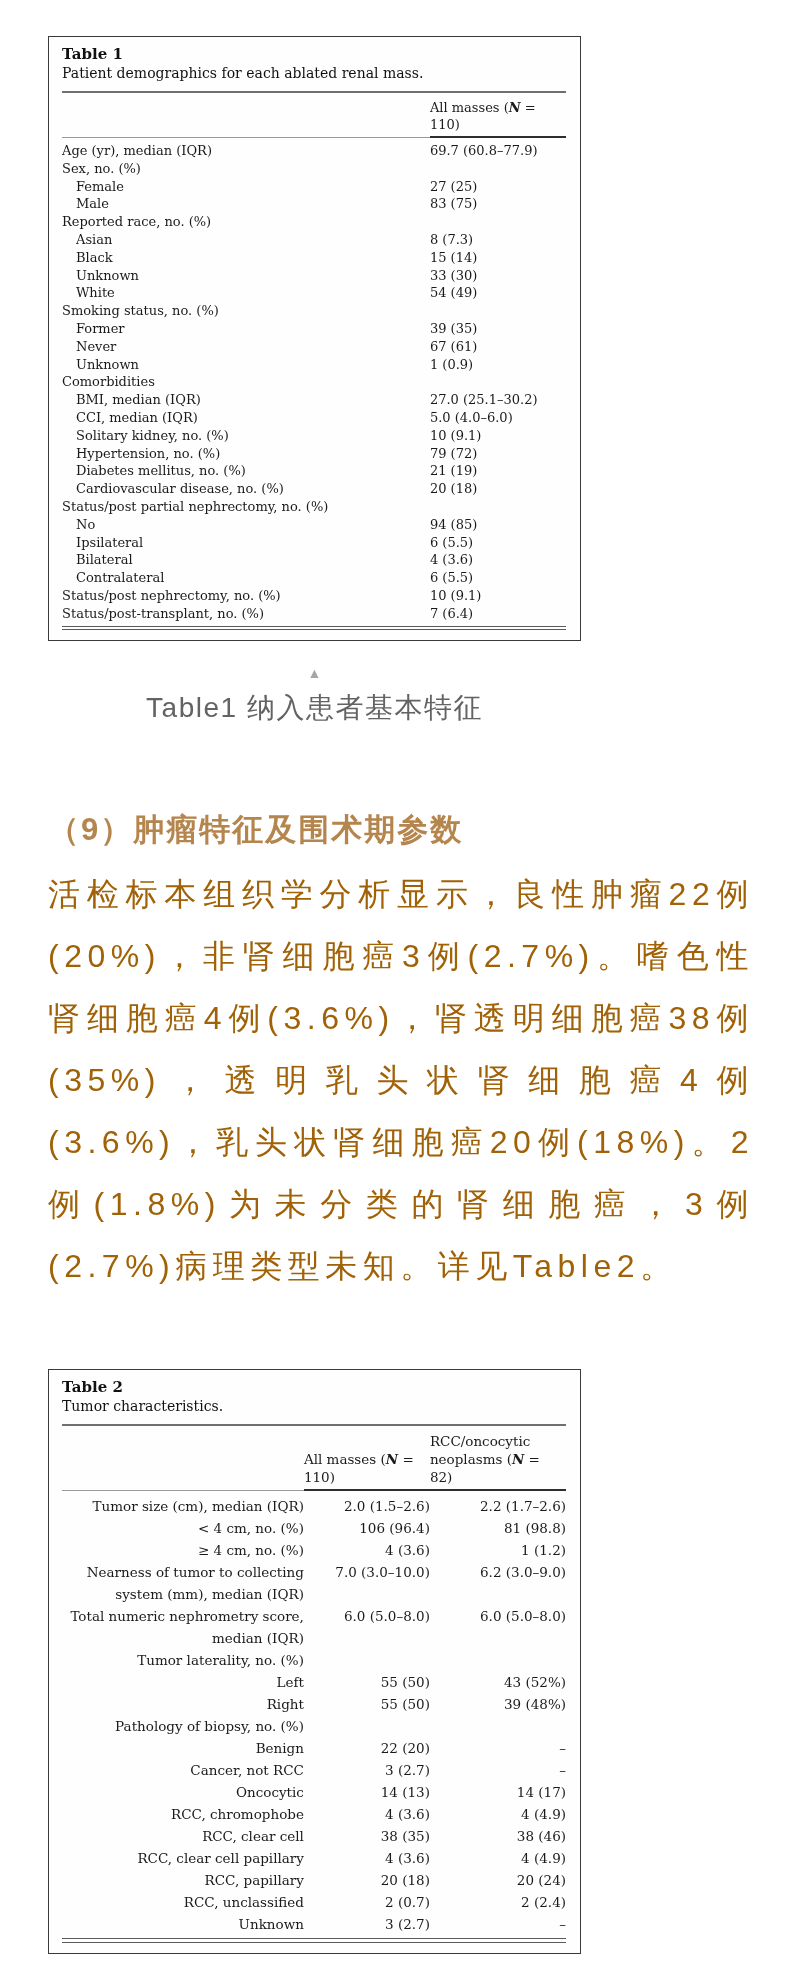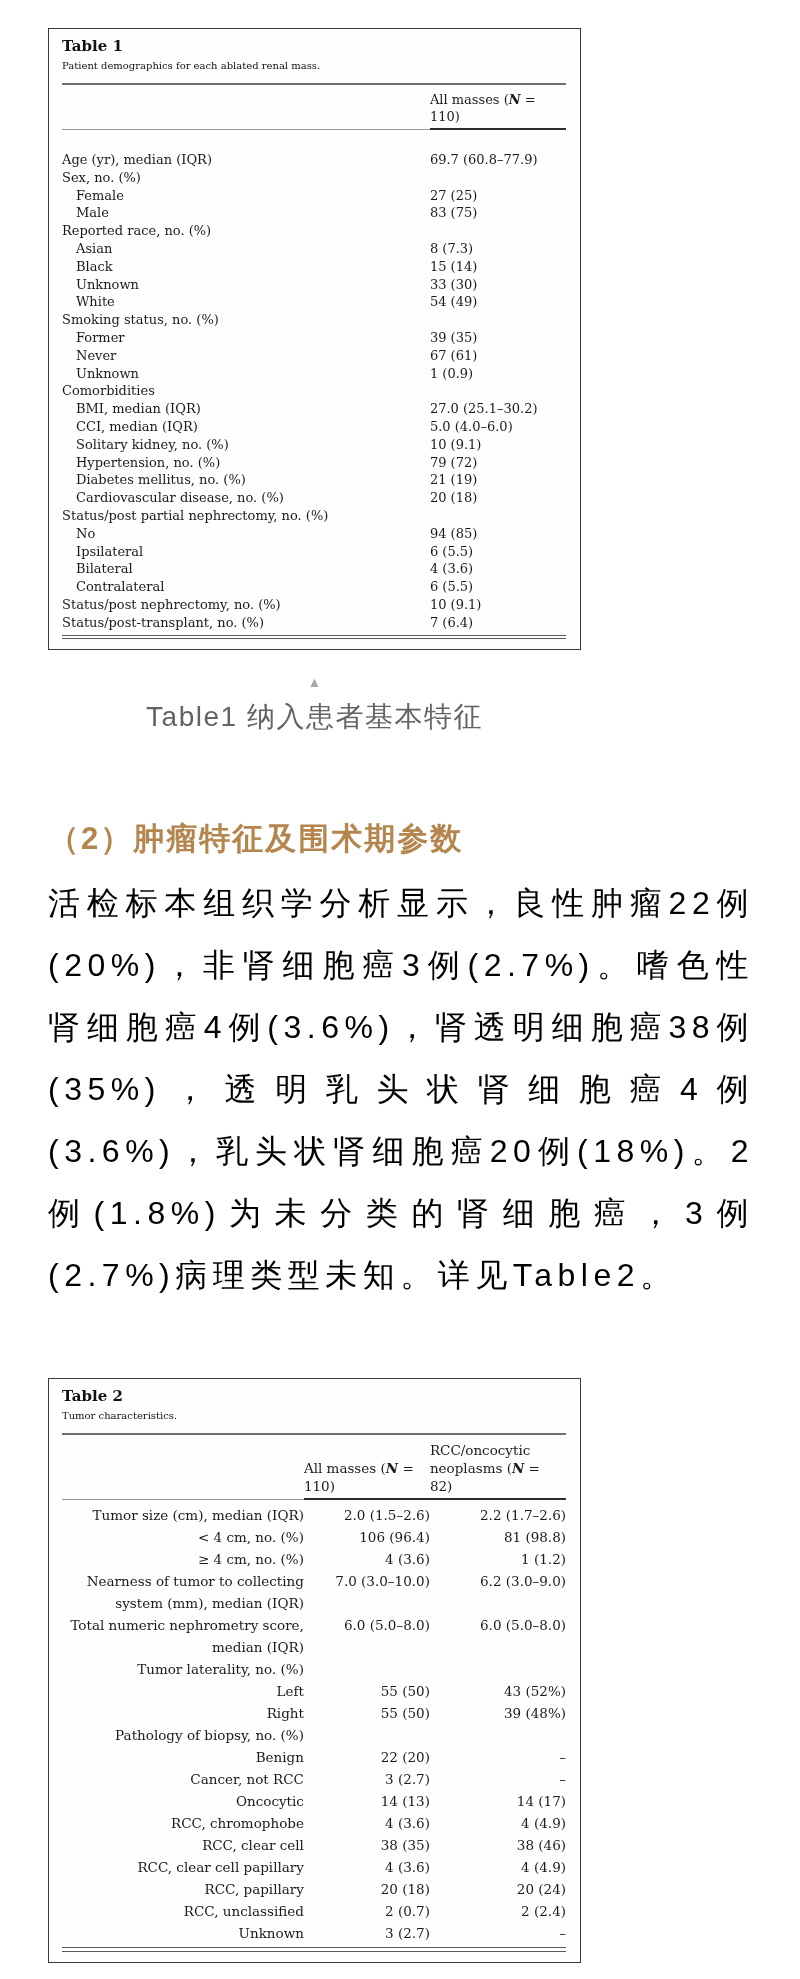--- a/index.html
+++ b/index.html
@@ -6,39 +6,39 @@
   body{
     width:800px;height:1979px;background:#ffffff;overflow:hidden;
     font-family:"DejaVu Serif", serif;color:#1a1a1a;
   }
   
   .card{
     box-sizing:border-box;margin-left:48px;width:533px;
     border:1.5px solid #3a3a3a;background:#fefefe;
     padding:7px 14px 6px 13px;
   }
-  .card1{margin-top:28px;}
+  .card1{margin-top:36px;}
   .card2{margin-top:72px;}
   .tbl-title{font-weight:bold;font-size:15px;line-height:20px;color:#111;}
-  .tbl-sub{font-size:10px;line-height:19px;margin-bottom:8px;color:#111;}
+  .tbl-sub{font-size:14px;line-height:19px;margin-bottom:8px;color:#111;}
   .top-rule{border-top:2px solid #6f6f6f;height:0;}
   table{width:100%;border-collapse:collapse;table-layout:fixed;}
   .t1 {font-size:13px;}
   .t2 {font-size:13.5px;}
   th{font-weight:normal;text-align:left;vertical-align:bottom;
      padding:6px 0 3px 0;line-height:17px;}
   .t1 th{border-bottom:1.5px solid #9a9a9a;}
   .t1 th.hdr-col{border-bottom:2.5px solid #2e2e2e;}
   .t2 th{border-bottom:1.5px solid #9a9a9a;line-height:18px;}
   .t2 th.hdr-col{border-bottom:2.5px solid #2e2e2e;}
   .t1 td{padding:0;line-height:17.8px;vertical-align:top;}
   .t2 td{padding:0;line-height:22px;vertical-align:top;text-align:right;}
   td.lbl[data-ind="0"]{padding-left:14px;text-indent:-14px;}
   td.lbl[data-ind="1"]{padding-left:28px;text-indent:-14px;}
-  .t1 tbody tr:first-child td{padding-top:21px;}
+  .t1 tbody tr:first-child td{padding-top:4px;}
   .t2 tbody tr:first-child td{padding-top:4px;}
   .nvar{font-style:italic;font-weight:bold;}
   .dbl-rule{height:2.5px;border-top:1.5px solid #5a5a5a;border-bottom:1.5px solid #5a5a5a;
             margin-top:3px;margin-bottom:4px;}
   
   .cap-block{margin-left:48px;width:533px;text-align:center;
              font-family:"Liberation Sans", sans-serif;}
   .cap-tri{font-size:14px;color:#a6a6a6;line-height:16px;}
   .cap1 .cap-tri{margin-top:24px;}
   .cap-text{margin-top:12px;font-size:28px;font-weight:300;color:#636363;
@@ -47,21 +47,21 @@
   .sec-heading{
     margin:88px 0 0 48px;width:710px;
     font-family:"Liberation Sans", sans-serif;
     font-weight:bold;font-size:31px;line-height:38px;
     color:#b5854e;letter-spacing:2px;
   }
   .body-par{
     margin:14px 48px 0 48px;width:706px;
     font-family:"Liberation Sans", sans-serif;
     font-size:32px;line-height:62px;letter-spacing:5.5px;
-    color:#000000;text-align:justify;text-justify:inter-character;
+    color:#a16207;text-align:justify;text-justify:inter-character;
   }
 </style>
 </head>
 <body>
 
 <div class="card card1">
   <div class="tbl-title">Table 1</div>
   <div class="tbl-sub">Patient demographics for each ablated renal mass.</div>
   <div class="top-rule"></div>
   <table class="t1">
@@ -214,21 +214,21 @@
 </tbody>
   </table>
   <div class="dbl-rule"></div>
 </div>
 
 <div class="cap-block cap1">
   <div class="cap-tri">▲</div>
   <div class="cap-text">Table1 纳入患者基本特征</div>
 </div>
 
-<div class="sec-heading">（2）肿瘤特征及围术期参数</div>
+<div class="sec-heading">（9）肿瘤特征及围术期参数</div>
 <div class="body-par">活检标本组织学分析显示，良性肿瘤22例(20%)，非肾细胞癌3例(2.7%)。嗜色性肾细胞癌4例(3.6%)，肾透明细胞癌38例(35%)，透明乳头状肾细胞癌4例(3.6%)，乳头状肾细胞癌20例(18%)。2例(1.8%)为未分类的肾细胞癌，3例(2.7%)病理类型未知。详见Table2。</div>
 
 <div class="card card2">
   <div class="tbl-title">Table 2</div>
   <div class="tbl-sub">Tumor characteristics.</div>
   <div class="top-rule"></div>
   <table class="t2">
     <colgroup>
         <col style="width:48%">
         <col style="width:25%">

